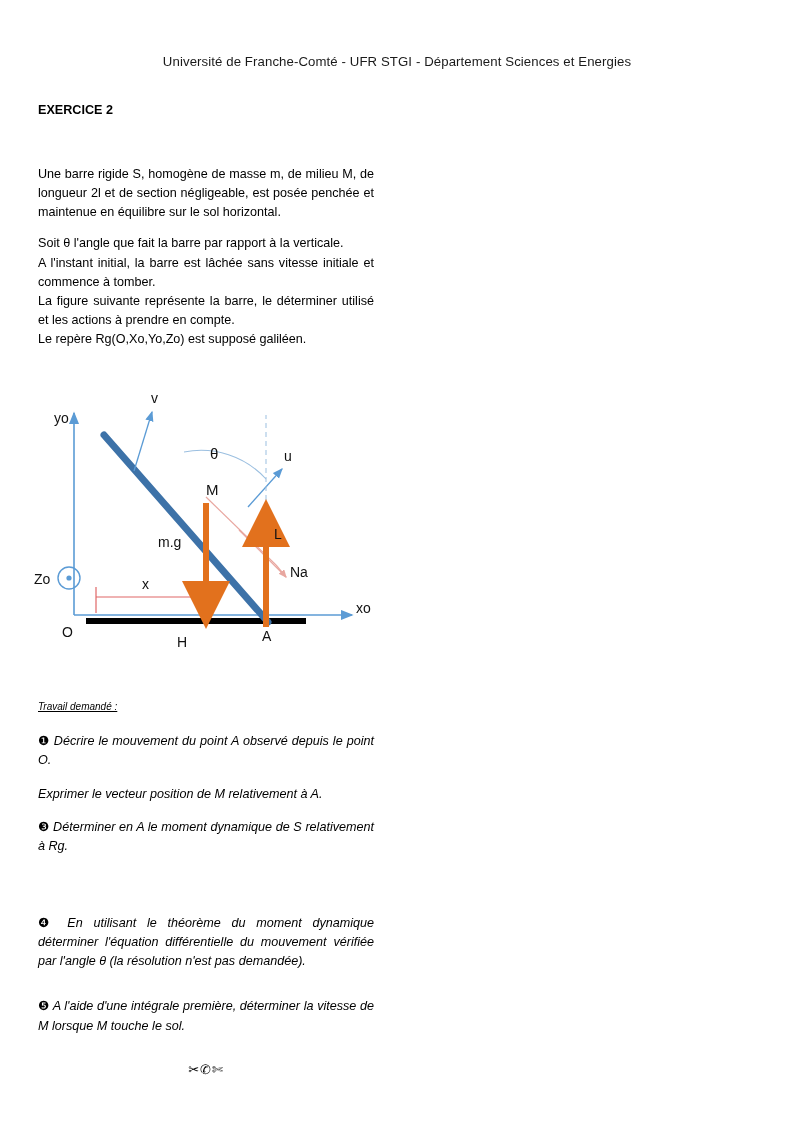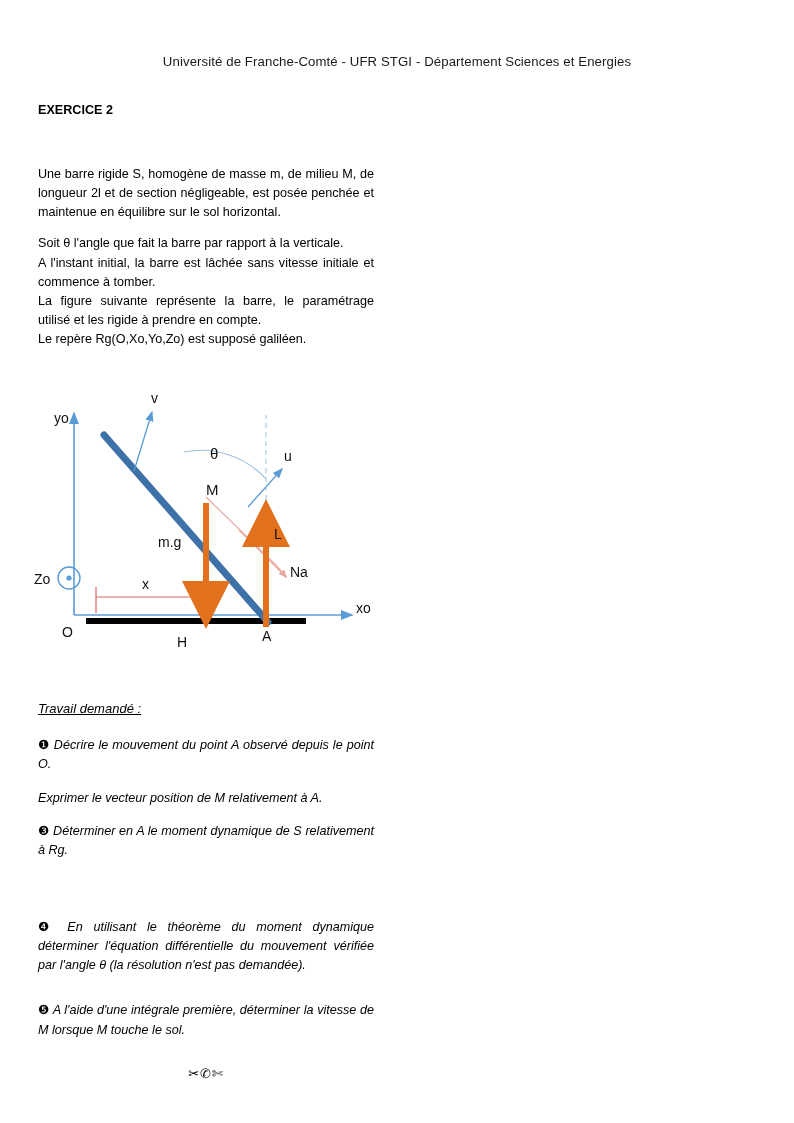--- a/index.html
+++ b/index.html
@@ -70,21 +70,21 @@
     margin-top: 26px;
     letter-spacing: 1px;
   }
   .figure {
     margin-top: 26px;
     margin-left: -4px;
   }
   .work-title {
     font-style: italic;
     text-decoration: underline;
-    font-size: 13px;
+    font-size: 10px;
     margin: 26px 0 20px 0;
   }
   .gap-sm { height: 12px; }
   svg { display: block; }
 </style>
 </head>
 <body>
 
 <div class="page">
 
@@ -92,21 +92,21 @@
 
   <div class="columns">
 
     <div class="col">
 
       <div class="exercise-title">EXERCICE 2</div>
 
       <p class="body spaced">Une barre rigide S, homogène de masse m, de milieu M, de longueur 2l et de section négligeable, est posée penchée et maintenue en équilibre sur le sol horizontal.</p>
       <p class="body">Soit θ l'angle que fait la barre par rapport à la verticale.</p>
       <p class="body">A l'instant initial, la barre est lâchée sans vitesse initiale et commence à tomber.</p>
-      <p class="body">La figure suivante représente la barre, le paramétrage utilisé et les rigide à prendre en compte.</p>
+      <p class="body">La figure suivante représente la barre, le déterminer utilisé et les actions à prendre en compte.</p>
       <p class="body">Le repère Rg(O,Xo,Yo,Zo) est supposé galiléen.</p>
 
       <div class="figure">
         <svg width="346" height="300" viewBox="0 0 346 300">
           <defs>
             <marker id="arrBlue" markerWidth="9" markerHeight="9" refX="7" refY="3.2" orient="auto">
               <path d="M0,0 L8,3.2 L0,6.4 z" fill="#5b9bd5"></path>
             </marker>
             <marker id="arrOrange" markerWidth="8" markerHeight="8" refX="4" refY="4" orient="auto">
               <path d="M0,0 L8,4 L0,8 z" fill="#e2711d"></path>

